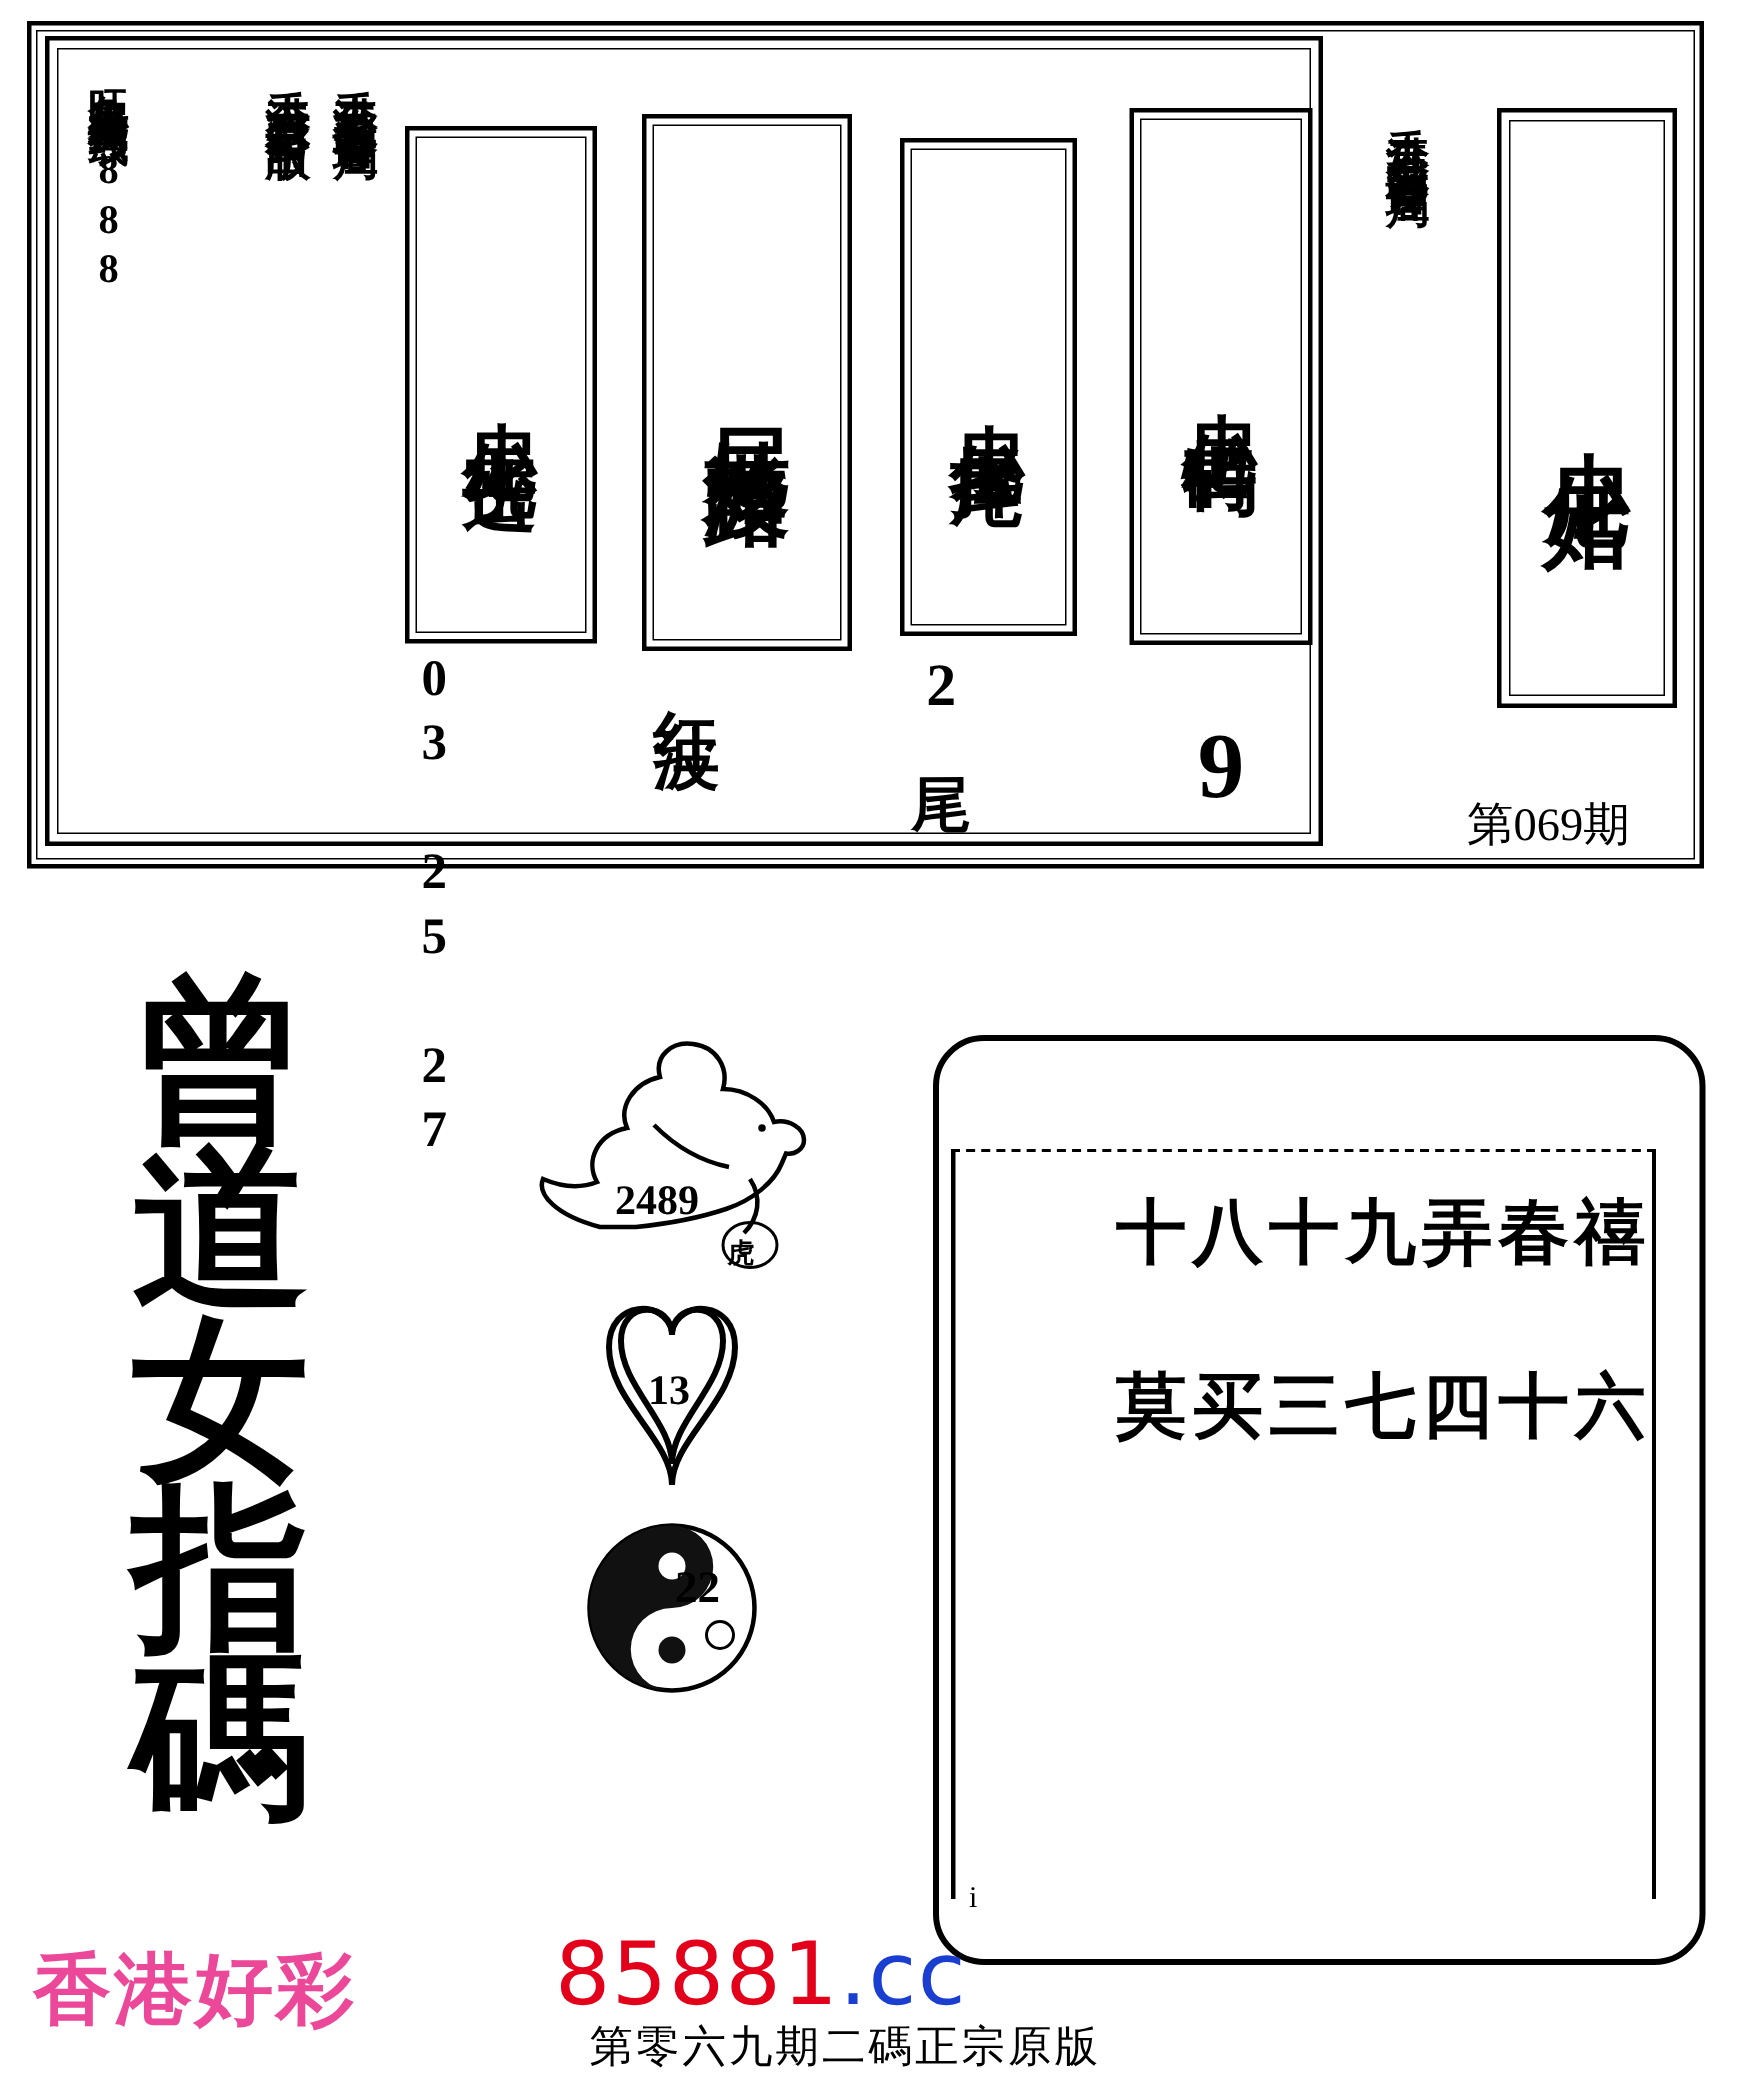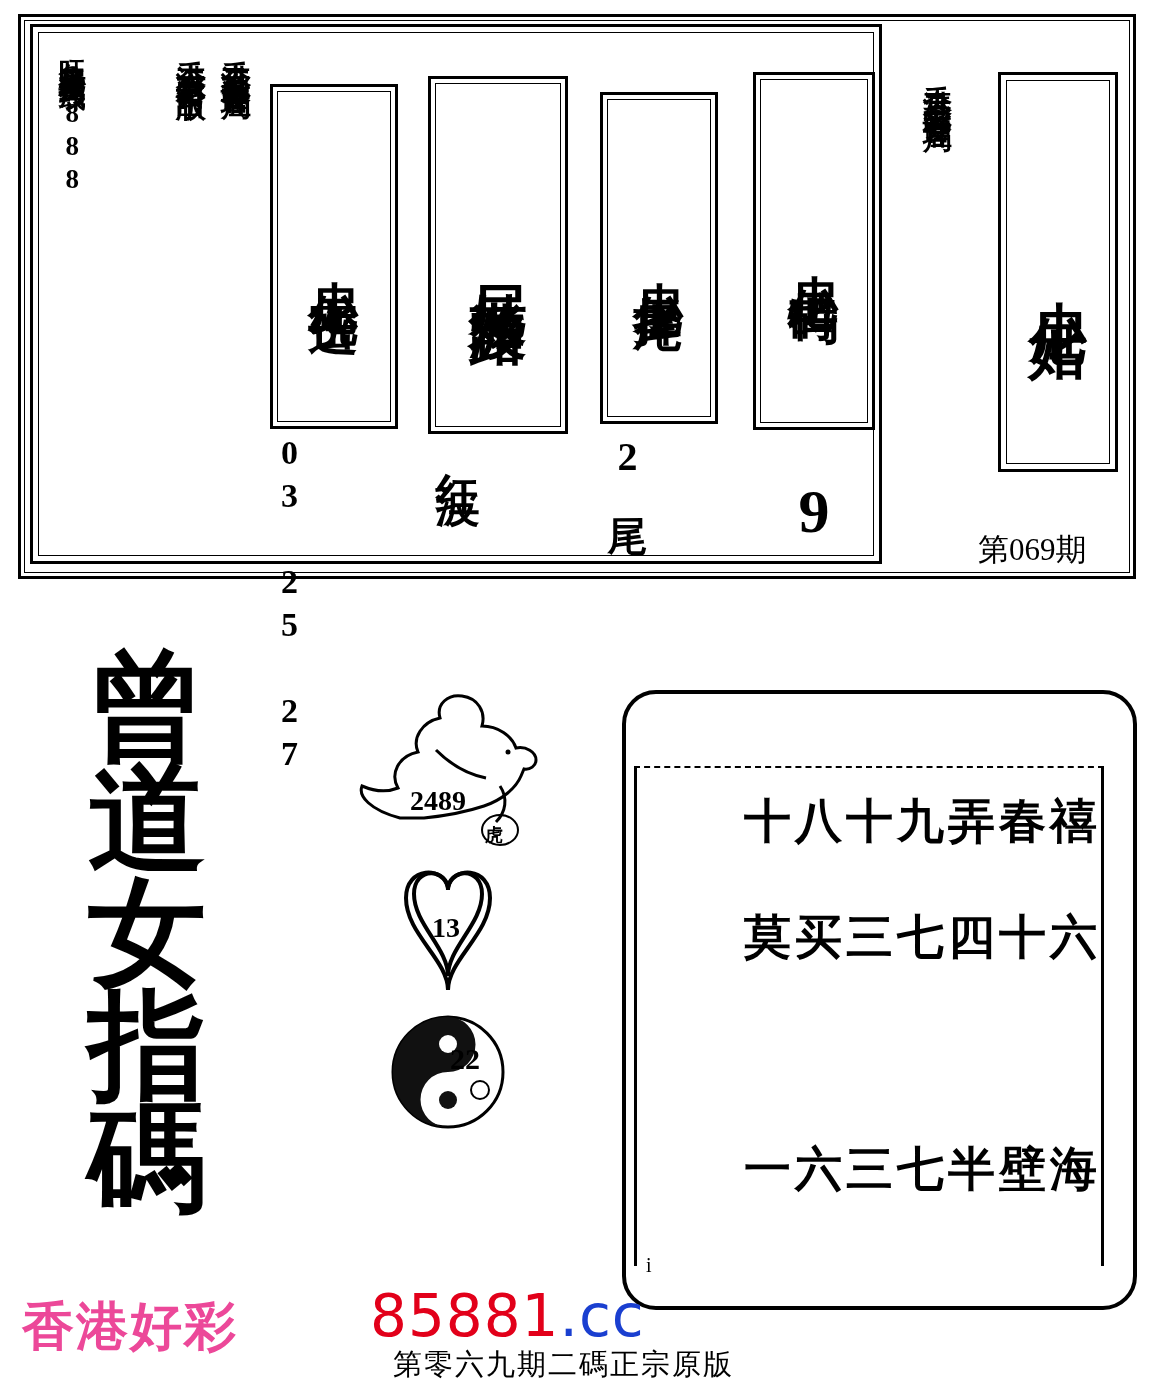--- a/index.html
+++ b/index.html
@@ -192,20 +192,19 @@
   <div class="sym-num" id="dove-num">2489</div>
   <div class="sym-num" id="dove-tag">虎</div>
   <div class="sym-num" id="heart-num">13</div>
   <div class="sym-num" id="yin-num">22</div>
 </div>
 
 <div id="poem-box">
   <div id="poem-inner">
     <div class="poem-line" id="pl0">十八十九弄春禧</div>
     <div class="poem-line" id="pl1">莫买三七四十六</div>
-    <div class="poem-line" id="pl3">一六三七半壁海</div>
   </div>
   <div id="poem-mark">i</div>
 </div>
 
 <div id="footer-brand">香港好彩</div>
 <div id="footer-num"><span>85881</span><span id="footer-cc">.cc</span></div>
 <div id="footer-sub">第零六九期二碼正宗原版</div>
 
 </body></html>

